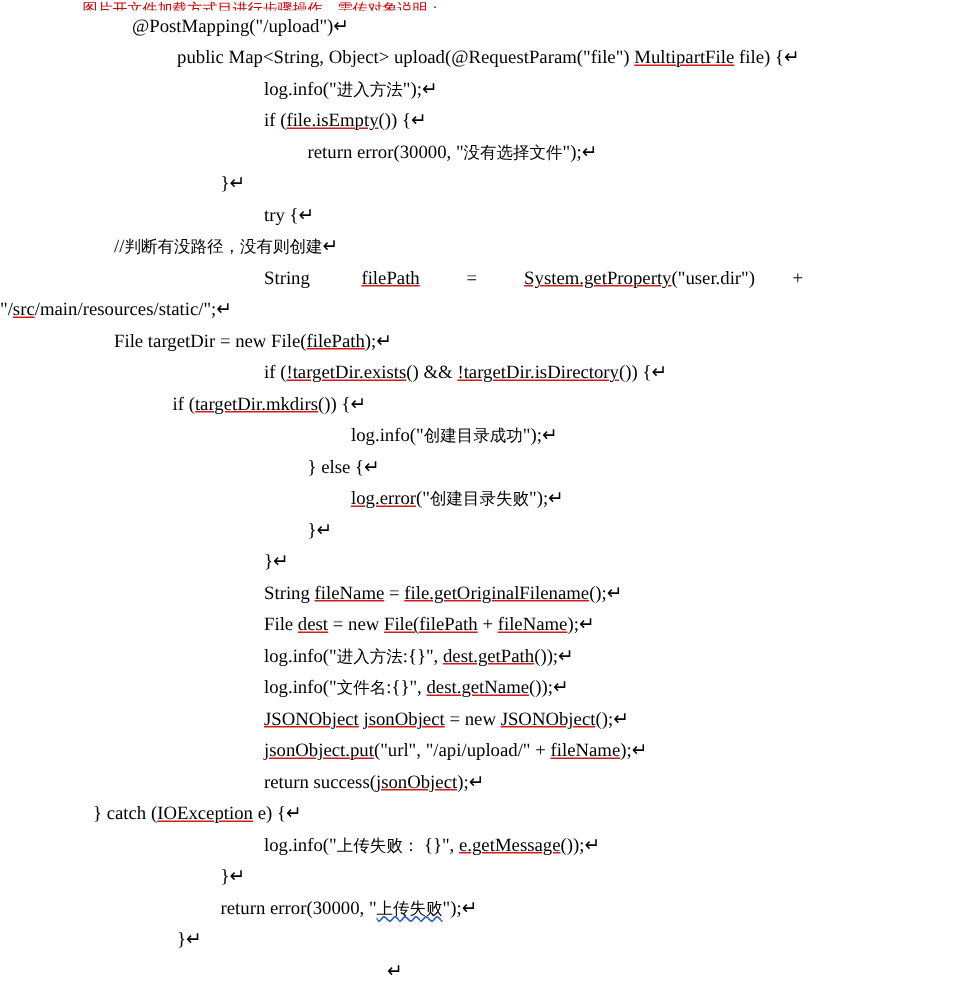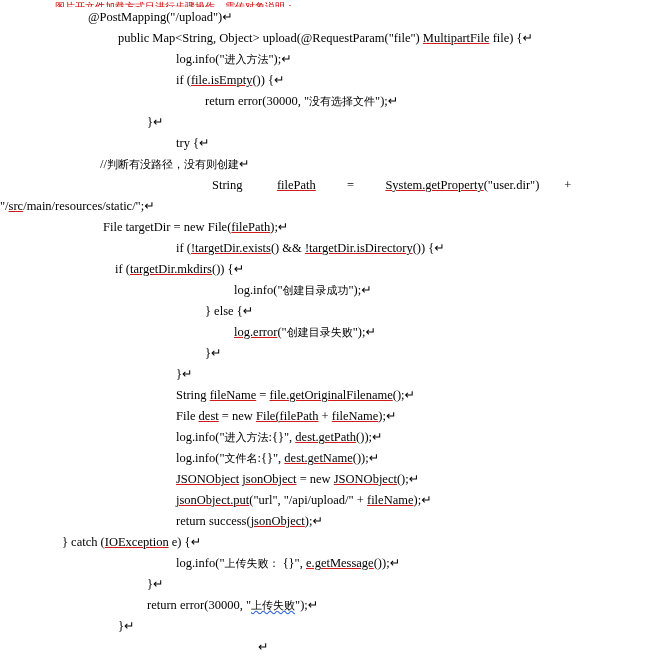--- a/index.html
+++ b/index.html
@@ -76,24 +76,24 @@
   <div class="top-cut">图片开文件加载方式目进行步骤操作，需传对象说明：</div>
 
   <div class="body-lines">
       <div class="line" style="padding-left: 88px;"><span>@PostMapping("/upload")</span><span class="pilcrow">↵</span></div>
       <div class="line" style="padding-left: 118px;"><span>public Map&lt;String, Object&gt; upload(@RequestParam("file") </span><span class="u-red">MultipartFile</span><span> file) {</span><span class="pilcrow">↵</span></div>
       <div class="line" style="padding-left: 176px;"><span>log.info("</span><span class="cjk">进入方法</span><span>");</span><span class="pilcrow">↵</span></div>
       <div class="line" style="padding-left: 176px;"><span>if (</span><span class="u-red">file.isEmpty</span><span>()) {</span><span class="pilcrow">↵</span></div>
       <div class="line" style="padding-left: 205px;"><span>return error(30000, "</span><span class="cjk">没有选择文件</span><span>");</span><span class="pilcrow">↵</span></div>
       <div class="line" style="padding-left: 147px;"><span>}</span><span class="pilcrow">↵</span></div>
       <div class="line" style="padding-left: 176px;"><span>try {</span><span class="pilcrow">↵</span></div>
-      <div class="line" style="padding-left: 100px;"><span>//</span><span class="cjk">判断有没路径，没有则创建</span><span class="pilcrow">↵</span></div>
-      <div class="line" style="padding-left: 176px; margin-left: 36px;"><span>String</span><span>           </span><span class="u-red">filePath</span><span>          =          </span><span class="u-red">System.getProperty</span><span>("user.dir")</span><span>        +</span></div>
+      <div class="line" style="padding-left: 76px;"><span>//</span><span class="cjk">判断有没路径，没有则创建</span><span class="pilcrow">↵</span></div>
+      <div class="line" style="padding-left: 176px;"><span>String</span><span>           </span><span class="u-red">filePath</span><span>          =          </span><span class="u-red">System.getProperty</span><span>("user.dir")</span><span>        +</span></div>
       <div class="line" style="padding-left: 0px;"><span>"/</span><span class="u-red">src</span><span>/main/resources/static/";</span><span class="pilcrow">↵</span></div>
-      <div class="line" style="padding-left: 103px;"><span>File targetDir = new File(</span><span class="u-red">filePath</span><span>);</span><span class="pilcrow">↵</span></div>
+      <div class="line" style="padding-left: 76px;"><span>File targetDir = new File(</span><span class="u-red">filePath</span><span>);</span><span class="pilcrow">↵</span></div>
       <div class="line" style="padding-left: 176px;"><span>if (</span><span class="u-red">!targetDir.exists</span><span>() &amp;&amp; </span><span class="u-red">!targetDir.isDirectory</span><span>()) {</span><span class="pilcrow">↵</span></div>
       <div class="line" style="padding-left: 115px;"><span>if (</span><span class="u-red">targetDir.mkdirs</span><span>()) {</span><span class="pilcrow">↵</span></div>
       <div class="line" style="padding-left: 234px;"><span>log.info("</span><span class="cjk">创建目录成功</span><span>");</span><span class="pilcrow">↵</span></div>
       <div class="line" style="padding-left: 205px;"><span>} else {</span><span class="pilcrow">↵</span></div>
       <div class="line" style="padding-left: 234px;"><span class="u-red">log.error</span><span>("</span><span class="cjk">创建目录失败</span><span>");</span><span class="pilcrow">↵</span></div>
       <div class="line" style="padding-left: 205px;"><span>}</span><span class="pilcrow">↵</span></div>
       <div class="line" style="padding-left: 176px;"><span>}</span><span class="pilcrow">↵</span></div>
       <div class="line" style="padding-left: 176px;"><span>String </span><span class="u-red">fileName</span><span> = </span><span class="u-red">file.getOriginalFilename</span><span>();</span><span class="pilcrow">↵</span></div>
       <div class="line" style="padding-left: 176px;"><span>File </span><span class="u-red">dest</span><span> = new </span><span class="u-red">File(filePath</span><span> + </span><span class="u-red">fileName</span><span>);</span><span class="pilcrow">↵</span></div>
       <div class="line" style="padding-left: 176px;"><span>log.info("</span><span class="cjk">进入方法</span><span>:{}", </span><span class="u-red">dest.getPath</span><span>());</span><span class="pilcrow">↵</span></div>

